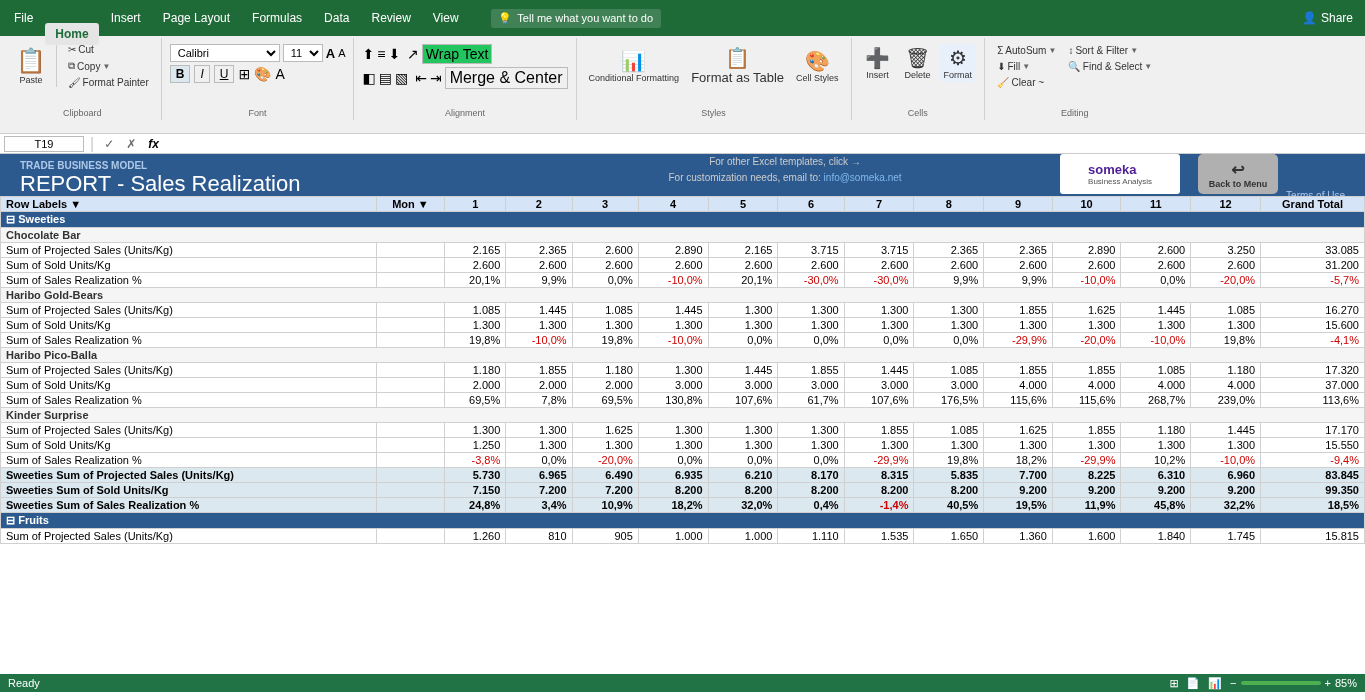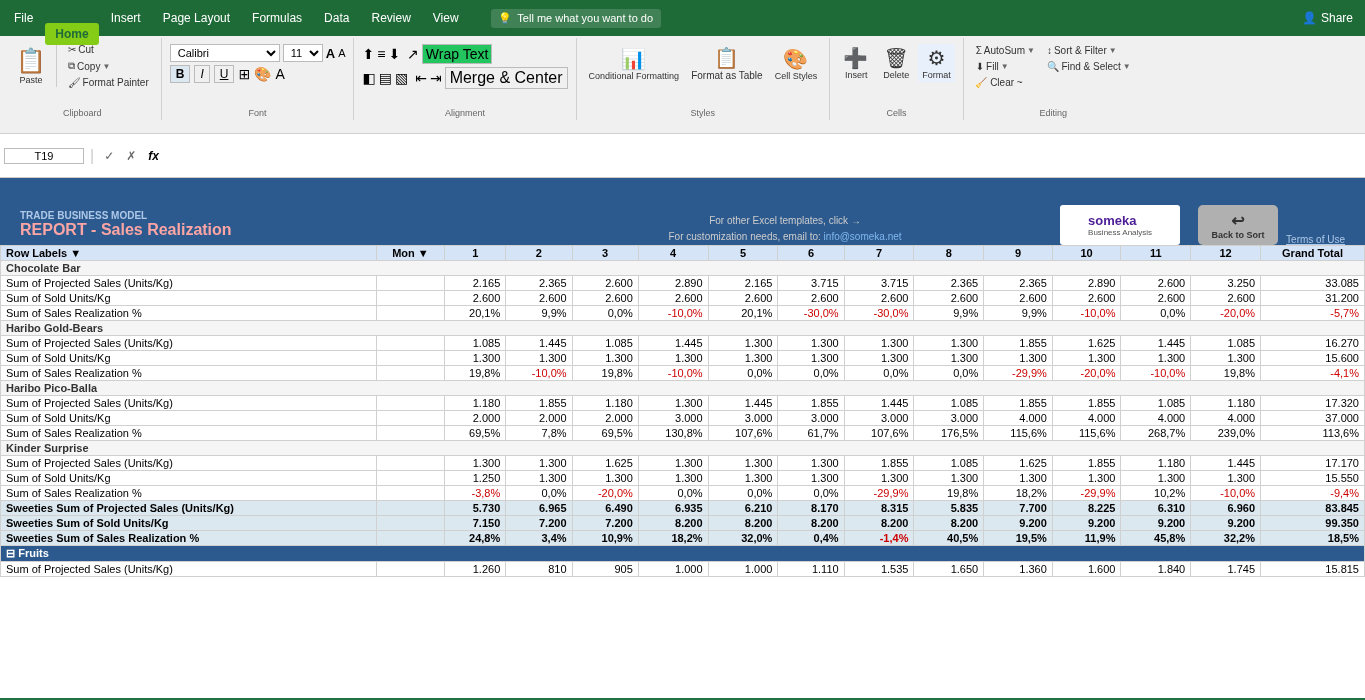--- a/index.html
+++ b/index.html
@@ -14,21 +14,21 @@
       padding: 0 4px;
       gap: 2px;
     }
     .menu-item {
       color: #fff;
       padding: 4px 10px;
       font-size: 12px;
       cursor: pointer;
       border-radius: 3px;
     }
-    .menu-item.active { background: #84cc16; color: #1f6b38; font-weight: 600; margin-top: 32px; }
+    .menu-item.active { background: #e5e5e5; color: #1f6b38; font-weight: 600; margin-top: 32px; }
 
     .tell-me {
       margin-left: 20px;
       display: flex;
       align-items: center;
       background: rgba(255,255,255,0.15);
       border-radius: 3px;
       padding: 3px 8px;
       color: #fff;
       font-size: 11px;
@@ -115,21 +115,21 @@
       font-size: 11px;
       border: 1px solid #bbb;
       padding: 1px 3px;
       background: #fff;
     }
 
     
     .formula-bar {
       display: flex;
       align-items: center;
-      height: 44px;
+      height: 20px;
       border-bottom: 1px solid #ccc;
       background: #fff;
       padding: 0 4px;
       gap: 4px;
     }
     .name-box {
       width: 80px;
       border: 1px solid #bbb;
       font-size: 11px;
       padding: 1px 4px;
@@ -142,38 +142,38 @@
     .spreadsheet-area {
       display: flex;
       flex-direction: column;
       height: calc(700px - 36px - 98px - 28px - 18px);
       overflow: hidden;
     }
 
     
     .report-header {
       display: flex;
-      align-items: flex-end;
+      align-items: flex-start;
       background: #2d5a8e;
-      height: 67px;
+      height: 42px;
     }
     .report-header-left {
       background: #2d5a8e;
       padding: 6px 20px;
       min-width: 520px;
     }
     .report-title-small {
       color: #adc8e8;
       font-size: 10px;
       font-weight: 600;
     }
     .report-title-large {
-      color: #fca5a5;
-      font-size: 16px;
-      font-weight: 700;
+      color: #ffffff;
+      font-size: 22px;
+      font-weight: 400;
     }
     .report-header-center {
       flex: 1;
       text-align: center;
       color: #ccc;
       font-size: 10px;
       line-height: 1.6;
     }
     .report-header-logo {
       background: #fff;
@@ -377,21 +377,21 @@
 
 
     <div class="ribbon-group">
       <div style="display:flex;gap:4px;align-items:center;padding-top:4px;">
         <div class="ribbon-btn" style="min-width:50px;">
           <span style="font-size:20px;">📊</span>
           <span style="font-size:9px;">Conditional Formatting</span>
         </div>
         <div class="ribbon-btn" style="min-width:50px;">
           <span style="font-size:20px;">📋</span>
-          <span style="font-size:10px;">Format as Table</span>
+          <span style="font-size:13px;">Format as Table</span>
         </div>
         <div class="ribbon-btn" style="min-width:50px;">
           <span style="font-size:20px;">🎨</span>
           <span style="font-size:9px;">Cell Styles</span>
         </div>
       </div>
       <div class="ribbon-group-label">Styles</div>
     </div>
 
     <div class="ribbon-group">
@@ -469,21 +469,21 @@
       <div>For customization needs, email to: <span style="color:#7fb8f0;">info@someka.net</span></div>
     </div>
     <div class="report-header-logo">
       <div>
         <div style="font-size:13px;font-weight:900;color:#4c1d95;">someka</div>
         <div style="font-size:8px;color:#555;font-weight:400;">Business Analysis</div>
       </div>
     </div>
     <div class="back-btn">
       <span style="font-size:16px;">↩</span>
-      <span>Back to Sort</span>
+      <span>Back to Menu</span>
     </div>
     <span class="terms-link">Terms of Use</span>
   </div>
 
   <div class="table-container">
     <table class="pivot-table">
       <thead>
         <tr>
           <th class="header-row-labels" style="min-width:260px;">
             <span>Row Labels ▼</span>
@@ -500,20 +500,23 @@
           <th>7</th>
           <th>8</th>
           <th>9</th>
           <th>10</th>
           <th>11</th>
           <th>12</th>
           <th>Grand Total</th>
         </tr>
       </thead>
       <tbody id="table-body">
+      <tr class="section-row">
+            <td colspan="15" class="col-label">⊟ Sweeties</td>
+          </tr>
           <tr>
             <td colspan="15" class="col-label-2 sub-header" style="background: rgb(245, 245, 245);">Chocolate Bar</td>
           </tr>
           <tr>
             <td class="col-label-3">Sum of Projected Sales (Units/Kg)</td>
             <td></td>
             <td class="num-col">2.165</td>
             <td class="num-col">2.365</td>
             <td class="num-col">2.600</td>
             <td class="num-col">2.890</td>

